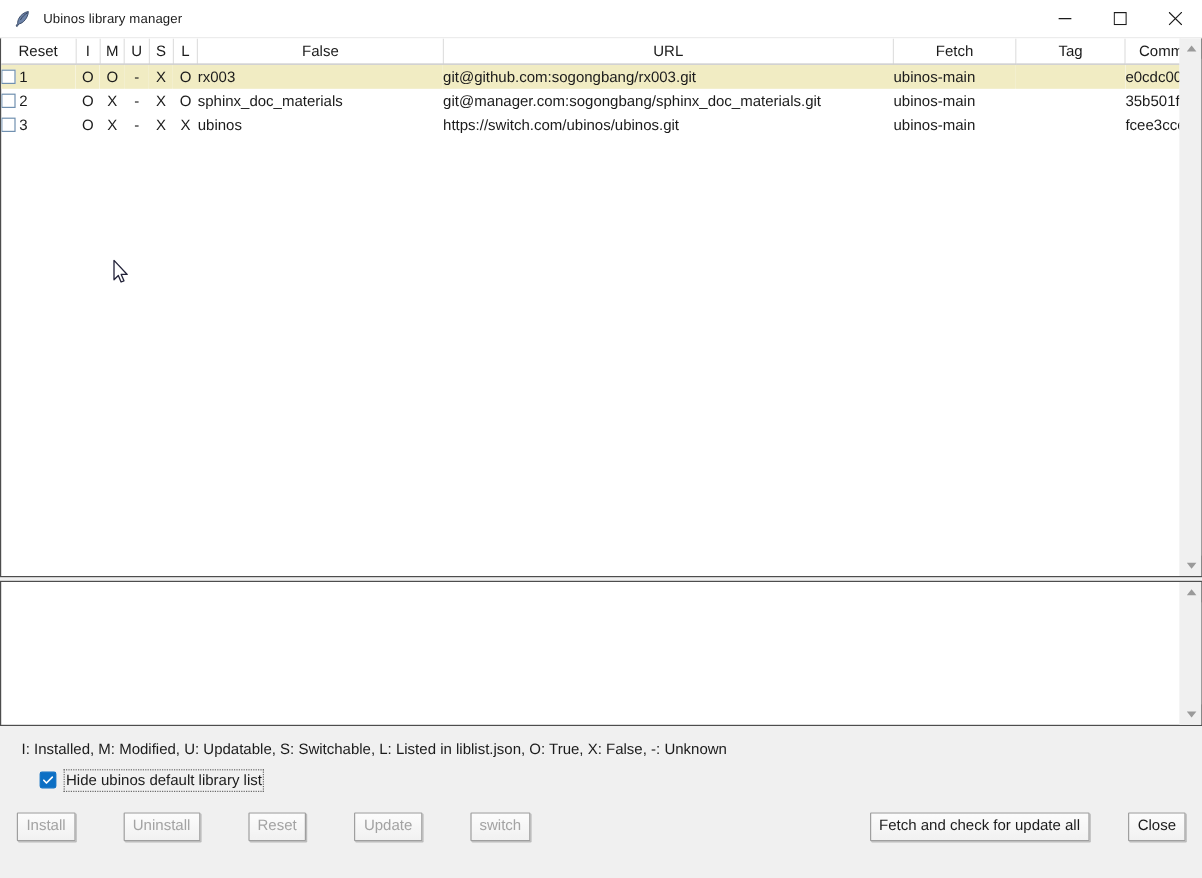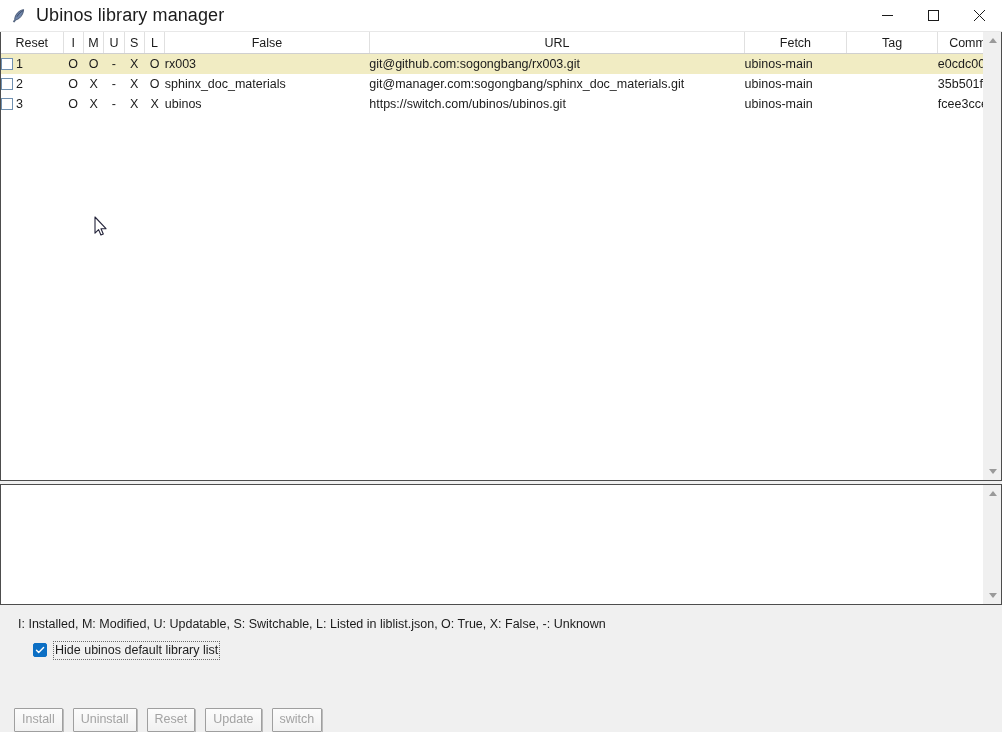--- a/index.html
+++ b/index.html
@@ -27,21 +27,21 @@
     border-bottom: 1px solid #e8e8e8;
     position: relative;
   }
   .app-icon {
     width: 16px; height: 16px;
     margin-left: 11px; margin-right: 9px;
     flex: 0 0 auto;
     position: relative;
   }
   .title-text {
-    font-size: 18px;
+    font-size: 11px;
     color: #1b1b1b;
     letter-spacing: 0.1px;
   }
   .win-controls {
     position: absolute; right: 0; top: 0;
     height: 31px; display: flex;
   }
   .win-btn {
     width: 46px; height: 31px;
     display: flex; align-items: center; justify-content: center;
@@ -196,24 +196,25 @@
     color: #1b1b1b;
     border: 1px dotted #6a6a6a;
     padding: 0 1px 1px 1px;
     line-height: 16px;
   }
 
   
   .btnbar {
     flex: 1 1 auto;
     display: flex;
-    align-items: flex-end;
+    align-items: flex-start;
     padding: 12px 14px 0 14px;
     box-sizing: border-box;
     position: relative;
+    gap: 30px;
   }
   .btn {
     font-family: "Liberation Sans", sans-serif;
     font-size: 12.5px;
     background: linear-gradient(#fcfcfc, #f1f1f1);
     border: 1px solid #9f9f9f;
     box-shadow: 1px 1px 0 rgba(0,0,0,0.22);
     padding: 3px 7px 4px 7px;
     color: #1b1b1b;
     margin-right: 10px;
@@ -386,15 +387,19 @@
     </span>
     <span class="hide-label">Hide ubinos default library list</span>
   </div>
 
   <div class="btnbar">
     <button class="btn disabled">Install</button>
     <button class="btn disabled">Uninstall</button>
     <button class="btn disabled">Reset</button>
     <button class="btn disabled">Update</button>
     <button class="btn disabled">switch</button>
+    <div class="btn-right-group">
+      <button class="btn">Fetch and check for update all</button>
+      <button class="btn">Close</button>
+    </div>
   </div>
 
 </div>
 
 </body></html>

